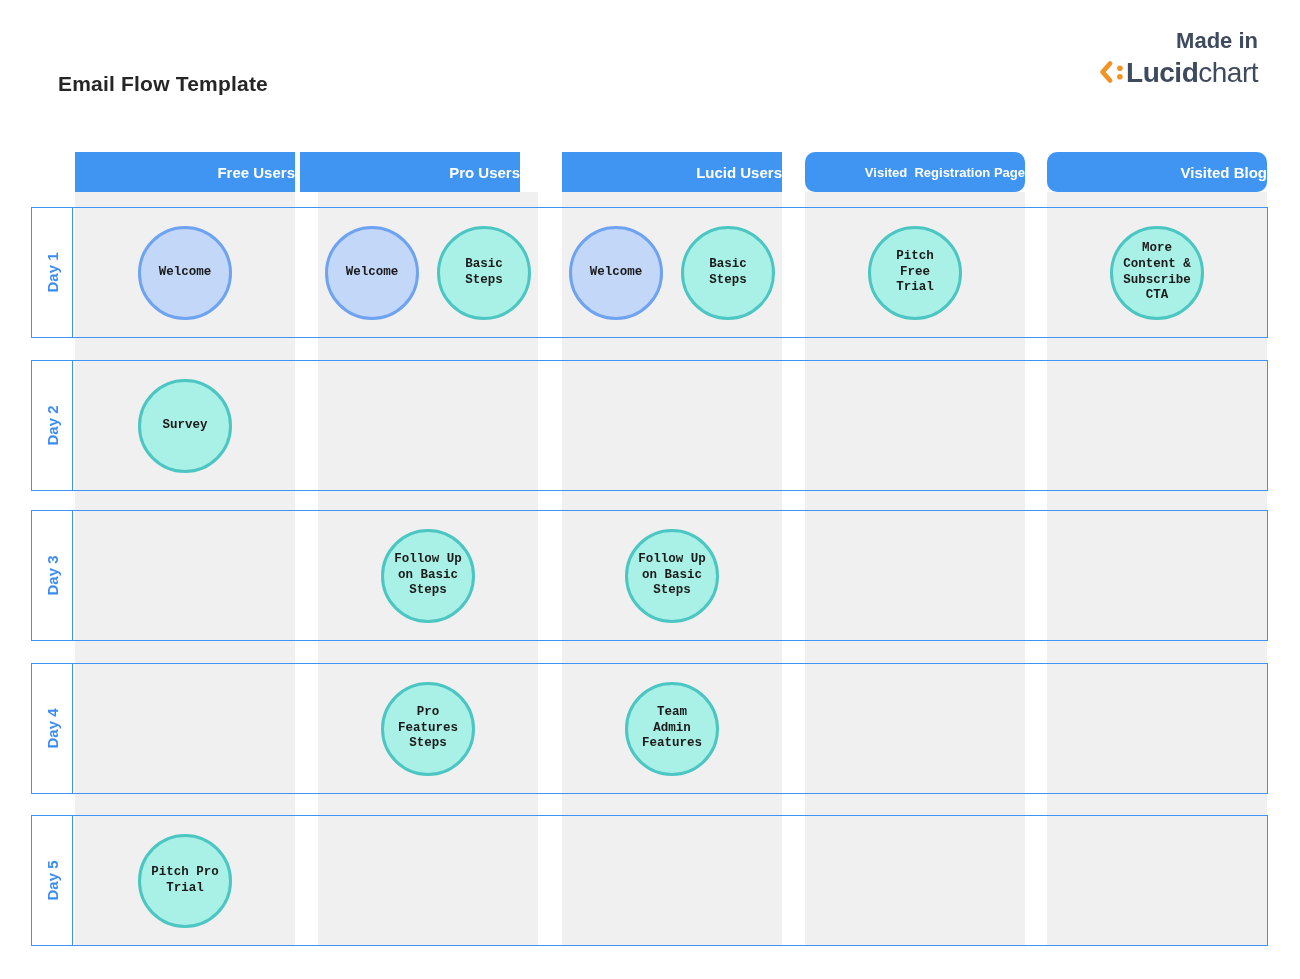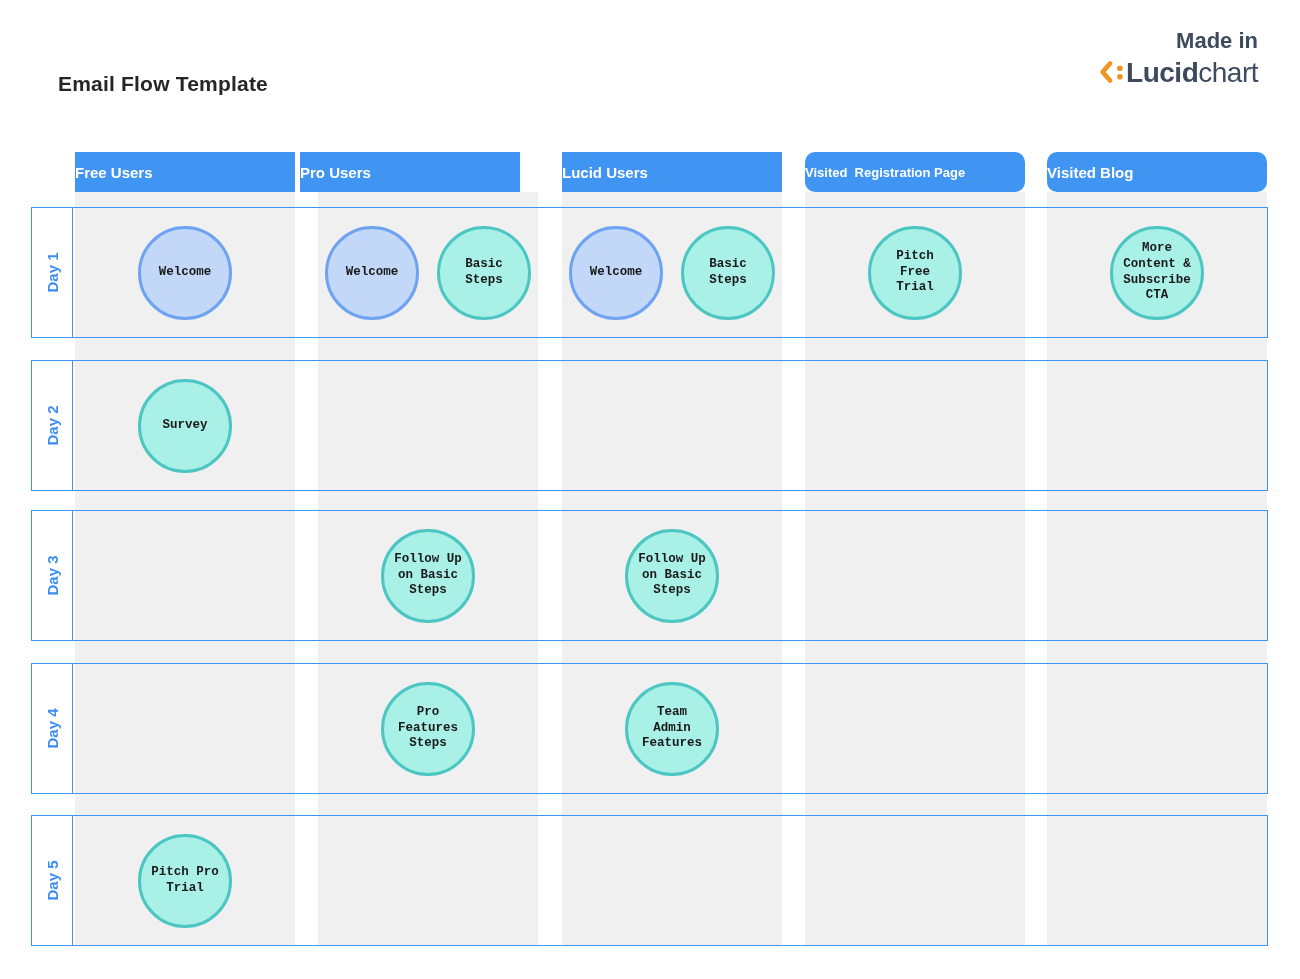--- a/index.html
+++ b/index.html
@@ -36,21 +36,21 @@
   
   .strip {
     position: absolute; top: 192px; height: 754px; width: 220px;
     background: var(--column-strip, #f0f0f1);
   }
 
   
   .col-header {
     position: absolute; top: 152px; height: 40px; width: 220px;
     background: var(--header-bg, #4195f2);
-    display: flex; align-items: center; justify-content: flex-start;
+    display: flex; align-items: center; justify-content: flex-end;
   }
   .col-header span {
     color: var(--header-text, #ffffff); font-weight: bold; font-size: 15px;
     white-space: pre;
   }
   .col-header.small span { font-size: 13px; }
 
   
   .day-row {
     position: absolute; left: 31px; width: 1237px; height: 131px;

